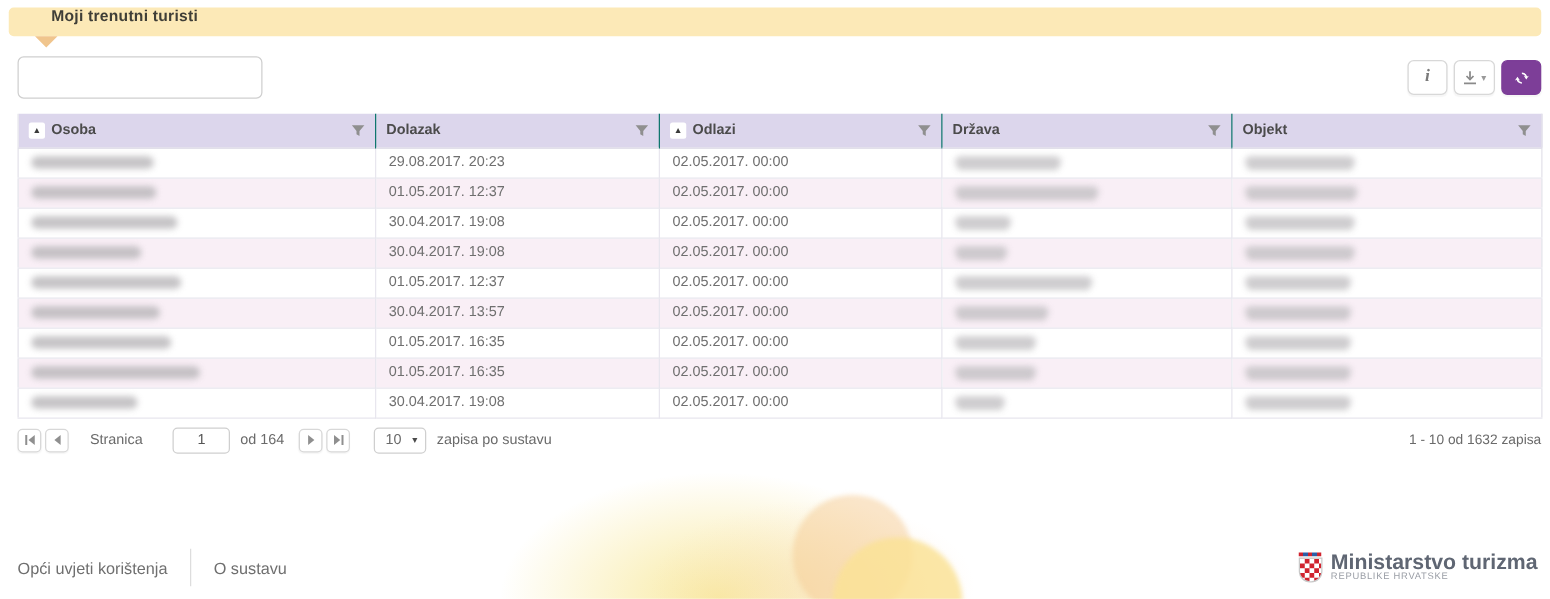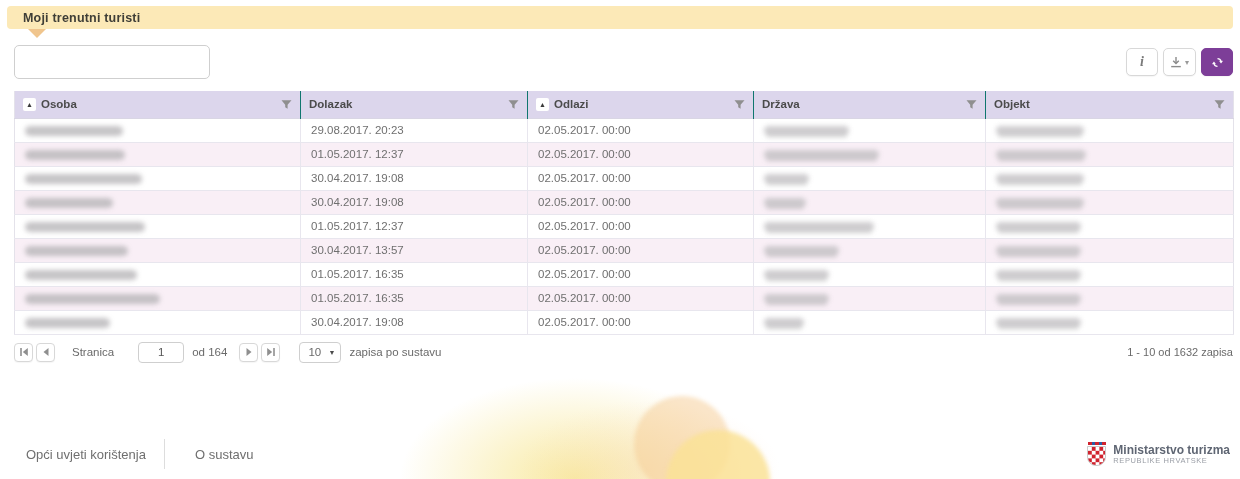--- a/index.html
+++ b/index.html
@@ -17,21 +17,21 @@
   .blob{position:absolute;border-radius:50%;}
   .b1{left:400px;top:378px;width:350px;height:200px;background:radial-gradient(closest-side,rgba(248,233,158,.95),rgba(248,233,158,0));}
   .b2{left:634px;top:396px;width:96px;height:96px;background:rgba(246,204,148,.5);filter:blur(2px);}
   .b3{left:666px;top:430px;width:104px;height:104px;background:rgba(250,226,150,.85);filter:blur(2px);}
   .b4{left:520px;top:400px;width:260px;height:140px;background:radial-gradient(closest-side,rgba(248,214,180,.35),rgba(248,214,180,0));}
 
   .content{position:relative;z-index:1;}
 
   
   .banner{margin:6px 7px 0 7px;height:23px;background:var(--banner);border-radius:4px;
-    display:flex;align-items:center;padding-left:16px;}
+    display:flex;padding-left:34px;}
   .banner .title{font-size:12.5px;font-weight:bold;color:#3f3e37;letter-spacing:.2px;}
   .banner-pointer{width:0;height:0;border-left:9px solid transparent;border-right:9px solid transparent;
     border-top:9px solid #f0c58d;margin-left:28px;}
 
   
   .toolbar{margin:5px 7px 0 14px;height:38px;display:flex;align-items:center;}
   .search-input{width:196px;height:34px;border:1px solid #cfcfcf;border-radius:5px;padding:0 8px;
     font-family:"Liberation Sans",sans-serif;font-size:12px;color:#555;outline:none;}
   .toolbar-right{margin-left:auto;display:flex;gap:5px;align-items:center;}
   .btn{height:28px;min-width:32px;background:#fff;border:1px solid #d8d8d8;border-radius:5px;
@@ -76,28 +76,28 @@
   .range{margin-left:auto;font-size:11px;color:#6a6a6a;}
 
   
   .review{width:1219px;margin:6px 7px 0 14px;text-align:center;}
   .review a{font-size:12px;color:#58585c;text-decoration:underline;cursor:pointer;}
 
   
   .footer{position:absolute;left:0;bottom:0;width:1240px;height:50px;display:flex;align-items:center;z-index:1;}
   .footer-links{display:flex;align-items:center;margin-left:14px;font-size:13px;color:#6f6f6f;}
   .footer-links .sep{width:1px;height:30px;background:#ddd;margin:0 18px;}
-  .footer-links a{cursor:pointer;color:#6f6f6f;text-decoration:none;margin-left:12px;}
+  .footer-links a{cursor:pointer;color:#6f6f6f;text-decoration:none;}
   .logos{margin-left:auto;margin-right:10px;display:flex;align-items:center;gap:26px;}
   .ministry{display:flex;align-items:center;gap:7px;}
   .shield-wrap{display:flex;flex-direction:column;align-items:center;}
   .crown{width:18px;height:3px;background:linear-gradient(90deg,#d0232e 0 3.6px,#2b5ea7 3.6px 7.2px,#d0232e 7.2px 10.8px,#2b5ea7 10.8px 14.4px,#d0232e 14.4px 18px);margin-bottom:1px;}
   .shield{width:19px;height:20px;border-radius:0 0 9px 9px;
     background:repeating-conic-gradient(#d0232e 0% 25%,#ffffff 0% 50%);background-size:7.6px 7.6px;border:.5px solid #c9c9c9;}
-  .ministry-text .l1{font-size:12px;color:#5f6673;font-weight:bold;line-height:12px;}
+  .ministry-text .l1{font-size:17px;color:#5f6673;font-weight:bold;line-height:12px;}
   .ministry-text .l2{font-size:7.5px;color:#9a9ea6;letter-spacing:.6px;line-height:9px;}
   .htz{display:flex;flex-direction:column;align-items:center;line-height:1;}
   .htz-sq-top{width:9px;height:9px;background:#ee4323;border-radius:1px;margin-bottom:1px;margin-left:6px;transform:rotate(3deg);}
   .htz-row{display:flex;align-items:center;font-weight:bold;color:#e63b24;font-size:13px;letter-spacing:.5px;}
   .htz-a{width:13px;height:13px;background:#4a5fa5;color:#fff;border-radius:2px;display:inline-flex;
     align-items:center;justify-content:center;font-size:10px;margin:0 1px;}
   .htz-sub{font-size:5.5px;color:#3b6db5;letter-spacing:.4px;margin-top:2px;}
 </style>
 </head>
 <body>

